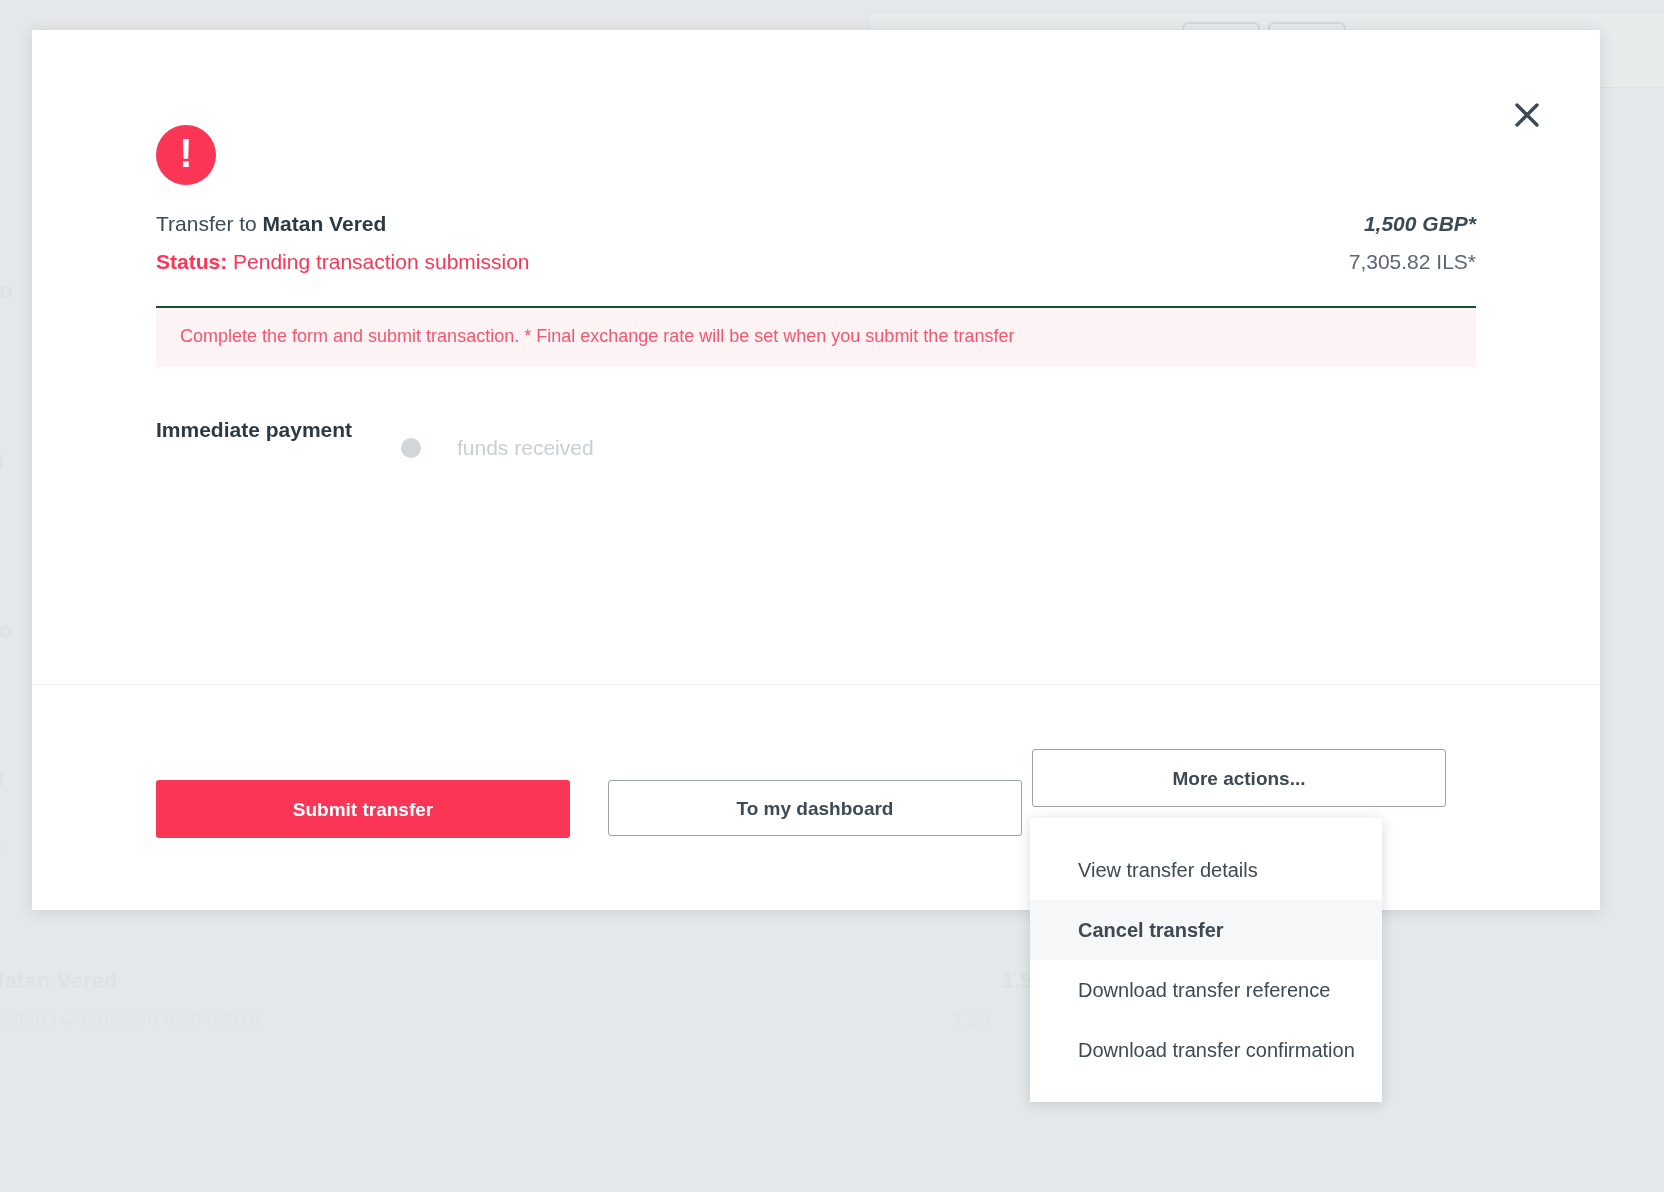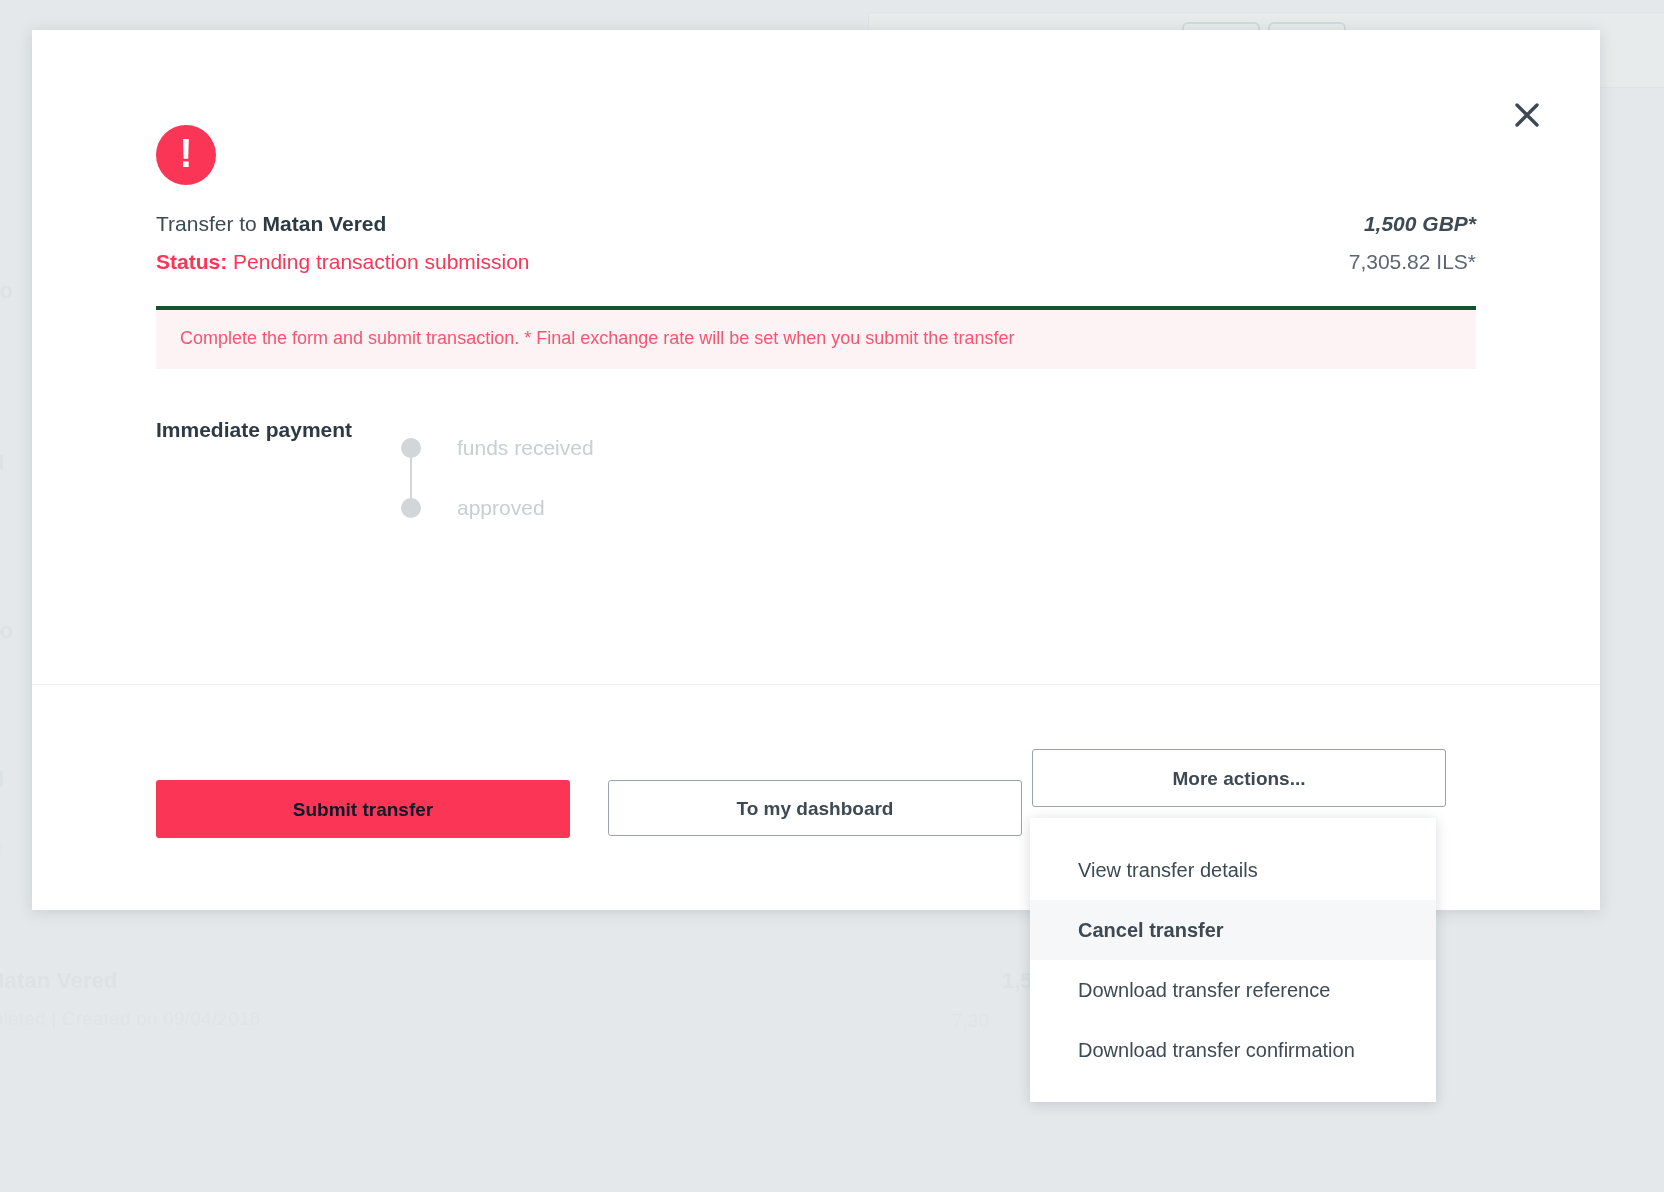--- a/index.html
+++ b/index.html
@@ -138,21 +138,21 @@
     font-size: 21px;
     color: #5a6671;
     white-space: nowrap;
   }
 
   .alert-banner {
     position: absolute;
     left: 124px;
     right: 124px;
     top: 276px;
-    border-top: 4px solid #14532d;
+    border-top: 2px solid #14532d;
     background: #fdf2f4;
     padding: 18px 24px 20px 24px;
     box-sizing: border-box;
   }
   .alert-banner .txt {
     font-size: 18px;
     color: #f4566f;
     white-space: nowrap;
   }
 
@@ -229,21 +229,21 @@
     cursor: pointer;
     box-sizing: border-box;
     text-align: center;
     white-space: nowrap;
   }
   .btn-primary {
     width: 414px;
     height: 58px;
     line-height: 58px;
     background: #fa3556;
-    color: #0f172a;
+    color: #ffffff;
     border: none;
   }
   .btn-secondary {
     width: 414px;
     height: 56px;
     line-height: 54px;
     background: #ffffff;
     color: #3d4953;
     border: 1px solid #9aa3ab;
     margin-left: 38px;
@@ -253,21 +253,21 @@
   .dropdown-anchor {
     position: absolute;
     left: 1030px;
     top: 749px;
     width: 414px;
   }
   .dropdown-menu {
     position: absolute;
     left: 0;
     top: 69px;
-    width: 406px;
+    width: 352px;
     background: #ffffff;
     box-shadow: 0 2px 12px rgba(40,55,70,.18);
   }
   .menu-item {
     height: 60px;
     display: flex;
     align-items: center;
     padding-left: 48px;
     font-size: 20px;
     color: #3d4953;
@@ -353,25 +353,20 @@
     </div>
 
     <div class="stepper-wrap">
       <div class="stepper-title">Immediate payment</div>
       <div class="steps">
         <div class="step">
           <span class="dot"></span>
           <span class="connector"></span>
           <span class="step-label">funds received</span>
         </div>
-        <div class="step">
-          <span class="dot"></span>
-          <span class="connector"></span>
-          <span class="step-label">approved</span>
-        </div>
       </div>
     </div>
 
   </div>
 
   <div class="modal-footer">
     <div class="btn-row">
       <button class="btn btn-primary">Submit transfer</button>
       <button class="btn btn-secondary">To my dashboard</button>
     </div>

